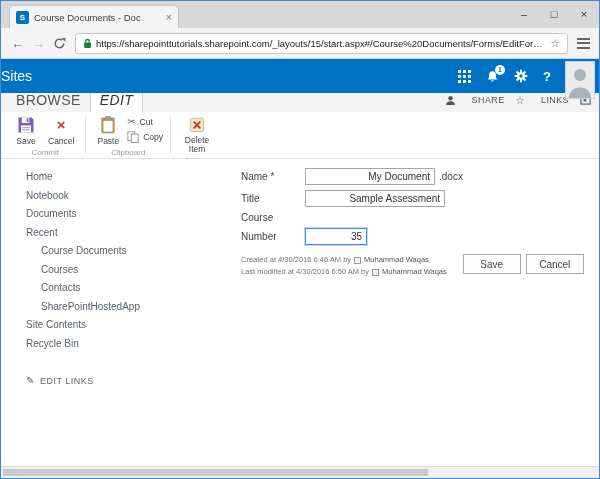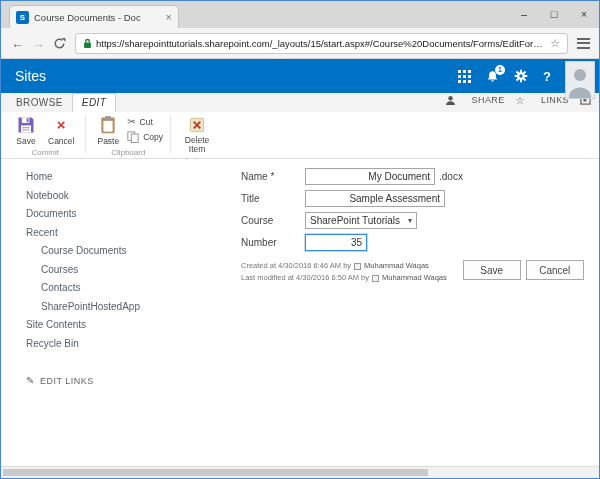--- a/index.html
+++ b/index.html
@@ -22,30 +22,30 @@
   .navbtn.svgbtn{display:flex;align-items:center;justify-content:center;}
   .omnibox{flex:1;height:21px;background:#fff;border:1px solid #c9c9c9;border-radius:3px;display:flex;align-items:center;padding:0 7px;margin:0 5px;min-width:0;}
   .lock{display:flex;align-items:center;margin-right:4px;flex:0 0 auto;}
   .url{flex:1;font-size:9.5px;color:#202124;white-space:nowrap;overflow:hidden;text-overflow:ellipsis;}
   .star{font-size:11px;color:#767676;margin-left:5px;flex:0 0 auto;}
   .menubtn{width:20px;display:flex;flex-direction:column;gap:2.5px;align-items:center;padding:0 2px;}
   .menubtn i{display:block;width:13px;height:2px;background:#666;}
 
   
   .suitebar{position:absolute;top:58px;left:0;right:0;height:34px;background:#0072c6;display:flex;align-items:center;overflow:visible;z-index:3;}
-  .sites{color:#fff;font-size:14px;margin-left:14px;}
+  .sites{color:#fff;font-size:14px;}
   .suite-icons{margin-left:auto;display:flex;align-items:center;gap:15px;margin-right:48px;}
   .suite-icons>span{display:flex;align-items:center;position:relative;}
   .badge{position:absolute;top:-5px;right:-6px;background:#fff;color:#0072c6;font-size:7px;font-weight:bold;width:10px;height:10px;line-height:10px;border-radius:50%;text-align:center;}
   .helpq{color:#fff;font-size:13px;font-weight:bold;}
   .avatar{position:absolute;right:4px;top:2px;width:30px;height:38px;background:#e9edf0;border:1px solid #cdd4d9;overflow:hidden;}
 
   
   .ribbontabs{position:absolute;top:92px;left:0;right:0;height:19px;background:#f3f3f3;display:flex;align-items:flex-end;padding-left:6px;}
-  .rtab{font-size:10px;letter-spacing:.4px;color:#555;padding:3px 9px 4px;}
+  .rtab{font-size:14px;letter-spacing:.4px;color:#555;padding:3px 9px 4px;}
   .rtab.active{background:#fff;border:1px solid #d0d0d0;border-bottom:none;color:#333;font-style:italic;}
   .rright{margin-left:auto;display:flex;align-items:center;gap:11px;padding-right:8px;padding-bottom:3px;}
   .rlink{display:flex;align-items:center;gap:16px;font-size:9px;letter-spacing:.4px;color:#555;}
   .rlink .star2{font-size:10px;color:#555;}
 
   
   .ribbon{position:absolute;top:111px;left:0;right:0;height:47px;background:#fff;border-bottom:1px solid #e0e0e0;display:flex;padding-left:4px;}
   .rgroup{display:flex;flex-direction:column;padding:2px 7px 0;}
   .rbuttons{display:flex;flex:1;align-items:flex-start;gap:4px;}
   .bigbtn{display:flex;flex-direction:column;align-items:center;padding:1px 4px 0;}
@@ -290,24 +290,20 @@
         <span class="flabel">Name *</span>
         <input class="fin name" value="My Document" style="">
         <span class="suffix">.docx</span>
       </div>
       <div class="frow">
         <span class="flabel">Title</span>
         <input class="fin titlef" value="Sample Assessment" style="">
       </div>
       <div class="frow">
         <span class="flabel">Course</span>
-        <div class="fselect">
-          <span>SharePoint Tutorials</span>
-          <span class="darr">▾</span>
-        </div>
       </div>
       <div class="frow">
         <span class="flabel">Number</span>
         <input class="fin number" value="35" style="">
       </div>
 
       <div class="metarow">
         <div class="meta">
           <div class="mline">
             <span>Created at 4/30/2016 6:46 AM  by</span>

